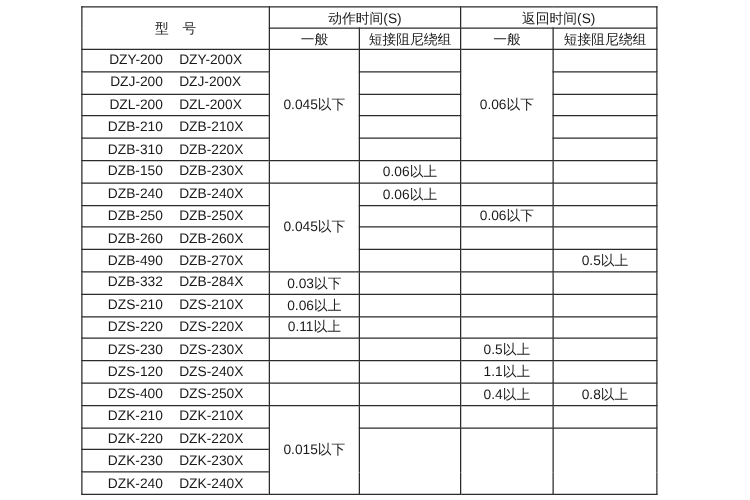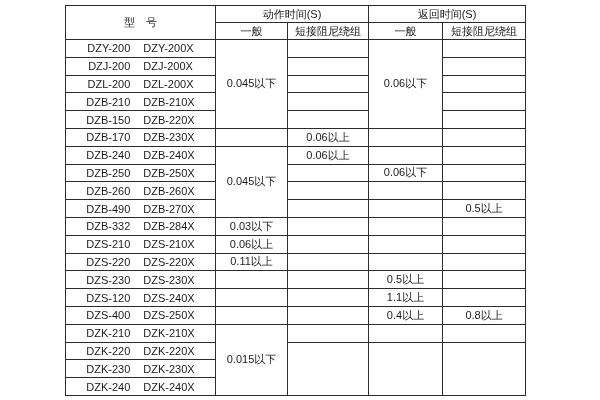--- a/index.html
+++ b/index.html
@@ -108,31 +108,31 @@
               <span>DZB-210</span>
               <span>DZB-210X</span>
             </div>
           </td>
       <td></td>
       <td></td>
     </tr>
     <tr>
       <td>
             <div class="model-pair">
+              <span>DZB-310</span>
+              <span>DZB-220X</span>
+            </div>
+          </td>
+      <td></td>
+      <td></td>
+    </tr>
+    <tr>
+      <td>
+            <div class="model-pair">
               <span>DZB-150</span>
-              <span>DZB-220X</span>
-            </div>
-          </td>
-      <td></td>
-      <td></td>
-    </tr>
-    <tr>
-      <td>
-            <div class="model-pair">
-              <span>DZB-170</span>
               <span>DZB-230X</span>
             </div>
           </td>
       <td></td>
       <td>0.06以上</td>
       <td></td>
       <td></td>
     </tr>
     <tr>
       <td>

